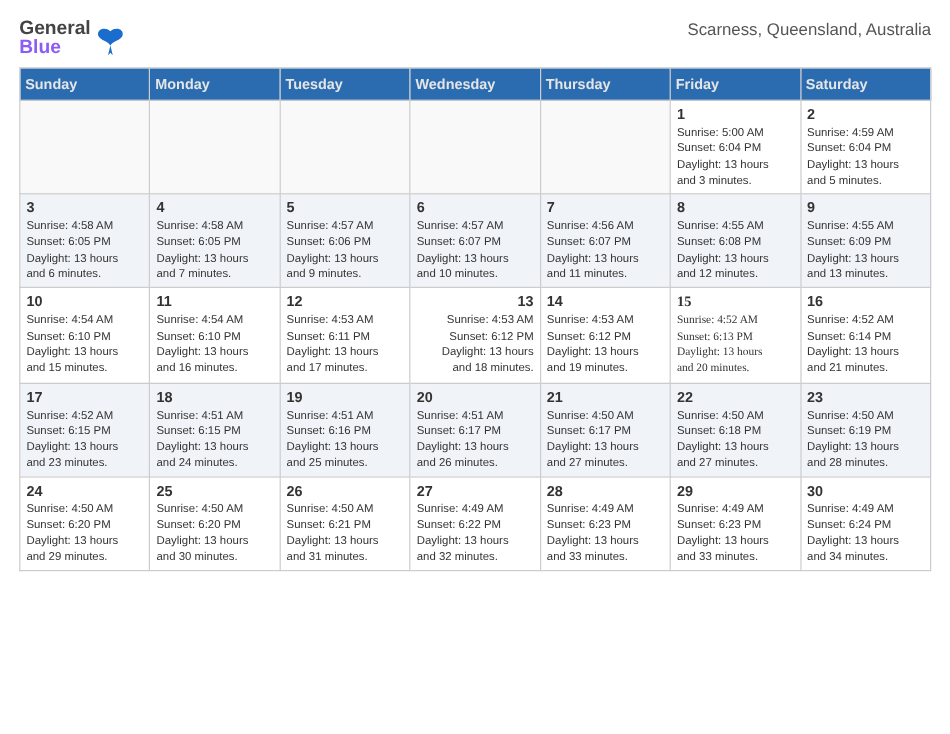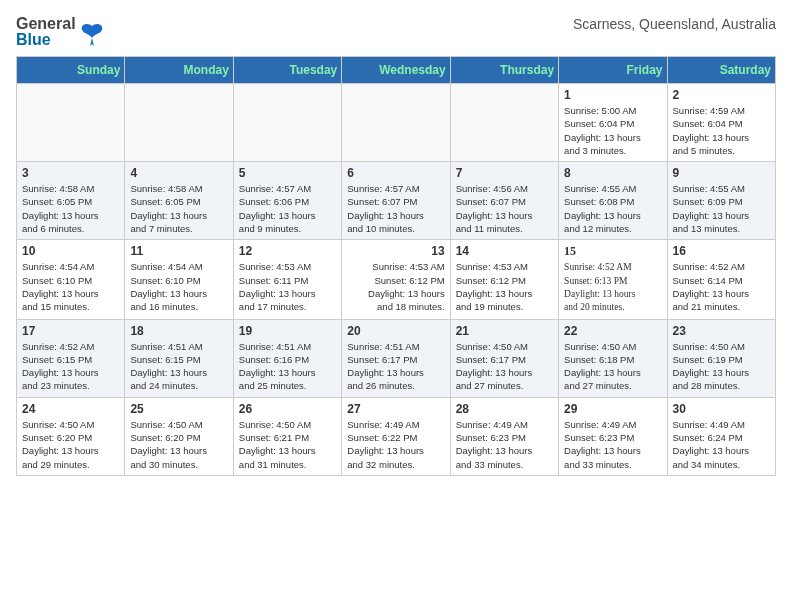--- a/index.html
+++ b/index.html
@@ -29,25 +29,25 @@
       font-size: 14px;
       color: #555;
     }
     .calendar {
       width: 100%;
       border-collapse: collapse;
       border: 1px solid #ccc;
     }
     .calendar th {
       background-color: #2b6cb0;
-      color: #86efac;
+      color: #e5e5e5;
       font-size: 12px;
       font-weight: bold;
       padding: 6px 4px;
-      text-align: right;
+      text-align: left;
       border: 1px solid #ccc;
     }
     .calendar td {
       border: 1px solid #ccc;
       vertical-align: top;
       padding: 4px 5px;
       font-size: 10px;
       color: #333;
       width: calc(100% / 7);
       min-height: 80px;
@@ -83,21 +83,21 @@
       line-height: 1;
     }
     .logo-general {
       font-size: 16px;
       font-weight: bold;
       color: #444;
     }
     .logo-blue {
       font-size: 16px;
       font-weight: bold;
-      color: #0369a1;
+      color: #8b5cf6;
     }
     .bird-svg {
       margin-left: 2px;
     }
   </style>
 </head>
 <body>
 
 <div class="header">
   <div class="logo-wrapper">

